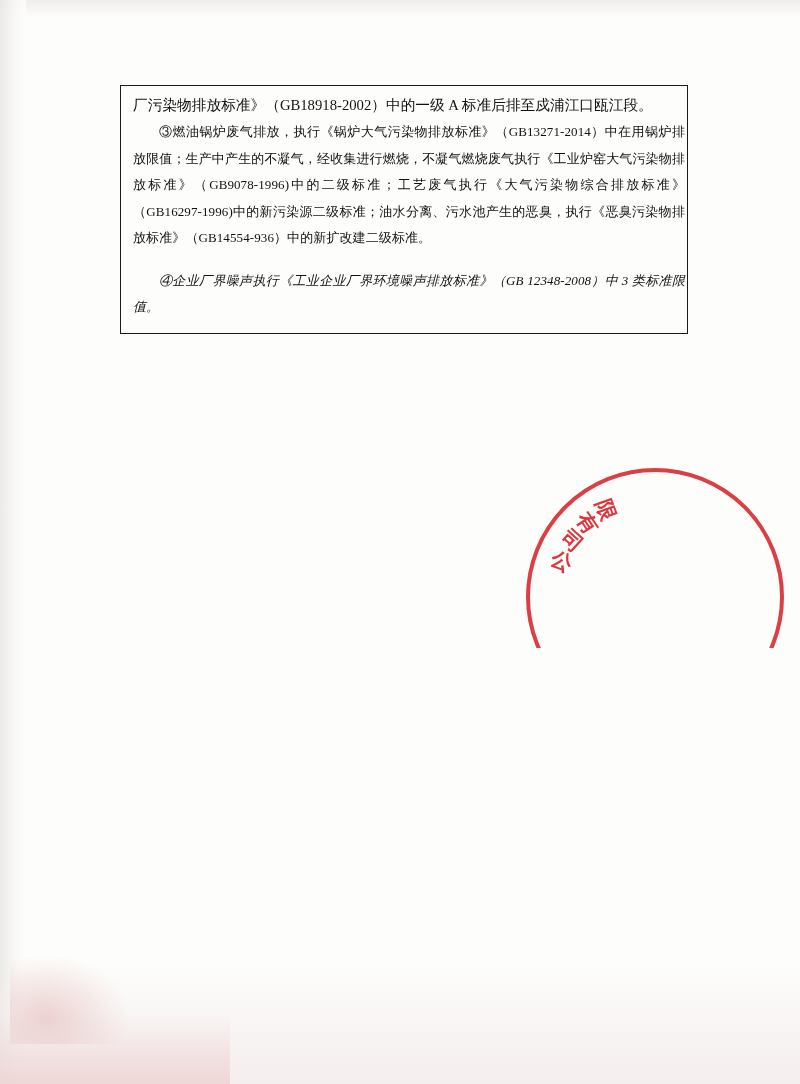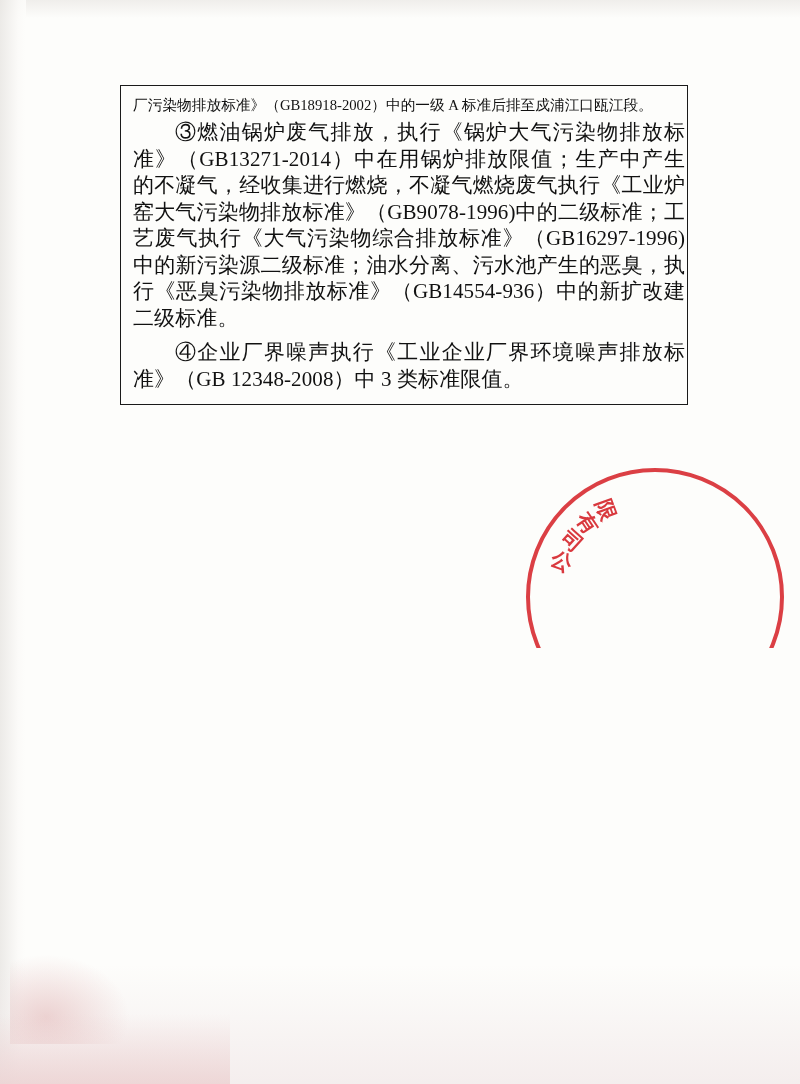--- a/index.html
+++ b/index.html
@@ -58,29 +58,29 @@
     left: 120px;
     top: 85px;
     width: 568px;
     border: 1.2px solid #1a1a1a;
     box-sizing: border-box;
     padding: 7px 2px 12px 12px;
     background: transparent;
   }
 
   .para {
-    font-size: 21px;
+    font-size: 13px;
     line-height: 26.5px;
     color: #111;
     text-align: justify;
     letter-spacing: .1px;
     margin: 0;
     font-family: "Liberation Serif", serif;
   }
-  .para + .para { margin-top: 8px; }
+  .para + .para { margin-top: 16px; font-style: italic; }
 
   
   #line-top {
     font-size: 14.7px;
     line-height: 24px;
     color: #111;
     margin: 0 0 2px 0;
     white-space: nowrap;
   }
 

